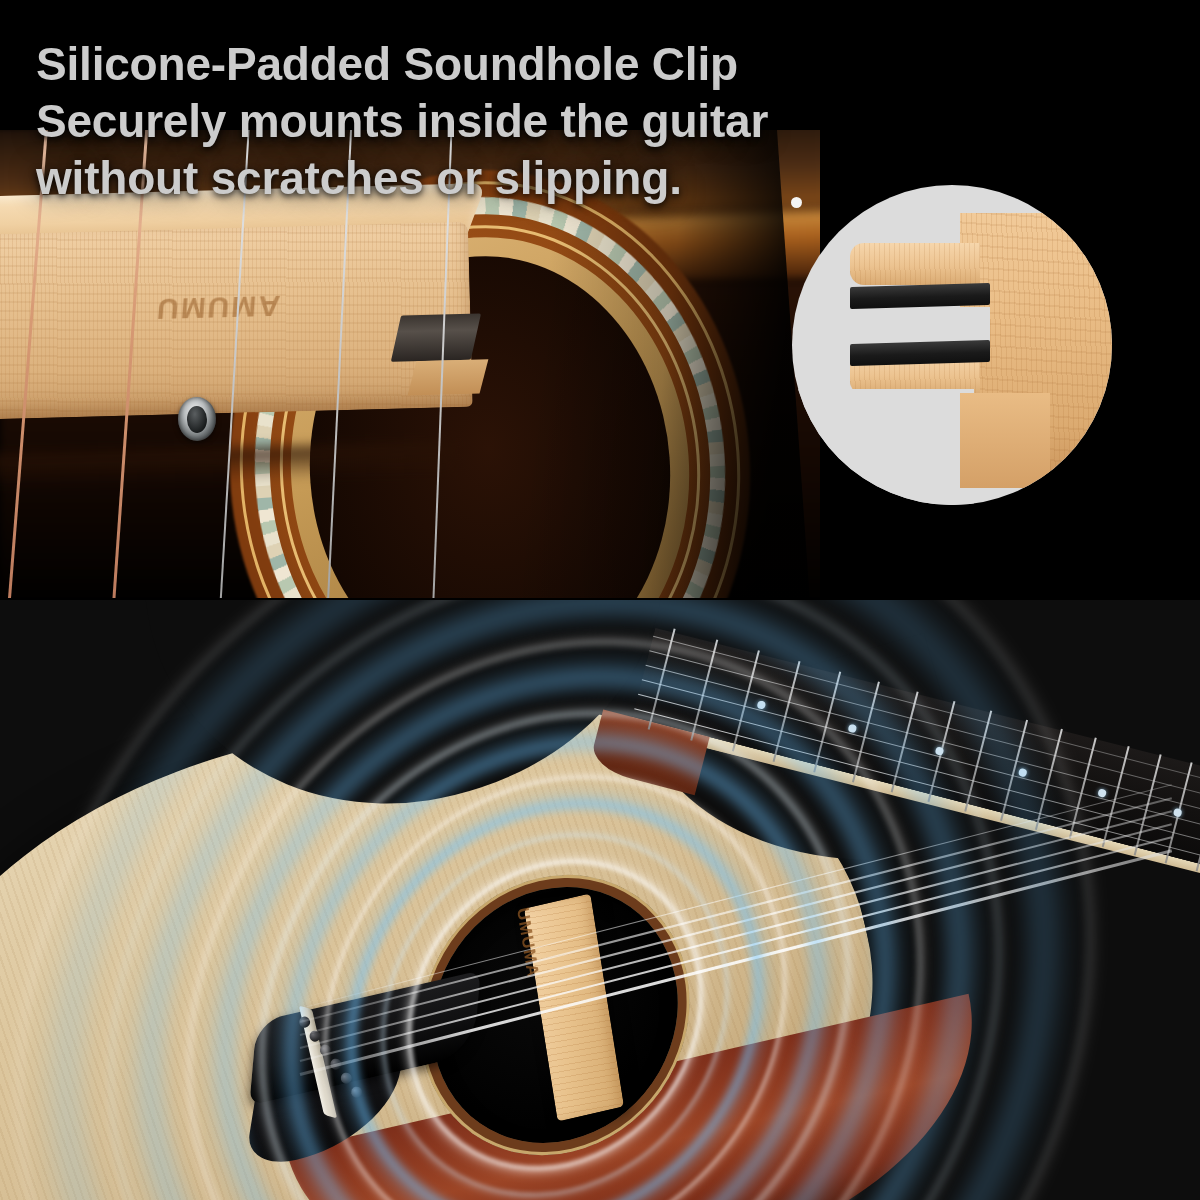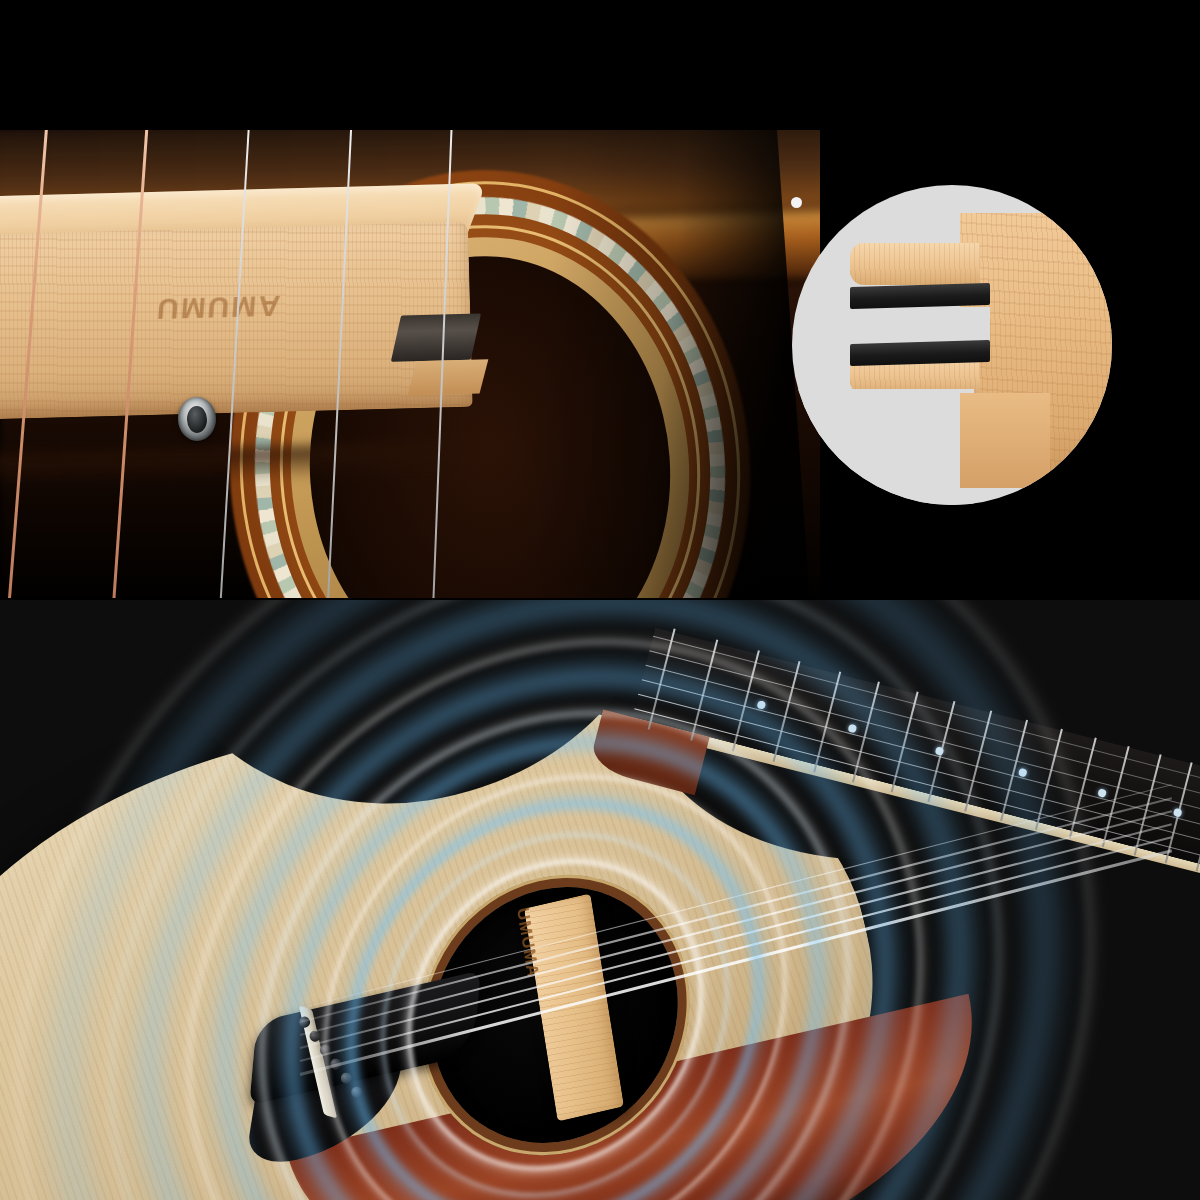--- a/index.html
+++ b/index.html
@@ -381,20 +381,25 @@
       <div class="ic-wood-main"></div>
       <div class="ic-arm a1"></div>
       <div class="ic-arm a2"></div>
       <div class="ic-gap"></div>
       <div class="ic-pad p1"></div>
       <div class="ic-pad p2"></div>
       <div class="ic-mask-bl"></div>
       <div class="ic-wood-lower"></div>
     </div>
 
+    <div class="headline-top">
+      <span class="hl-line">Silicone-Padded Soundhole Clip</span>
+      <span class="hl-line">Securely mounts inside the guitar</span>
+      <span class="hl-line">without scratches or slipping.</span>
+    </div>
   </div>
 
   <div class="divider"></div>
 
   <div class="panel-bottom">
 
     <div class="guitar-body"></div>
     <div class="guitar-side"></div>
     <div class="guitar-waist-cut"></div>
     <div class="cutaway"></div>

